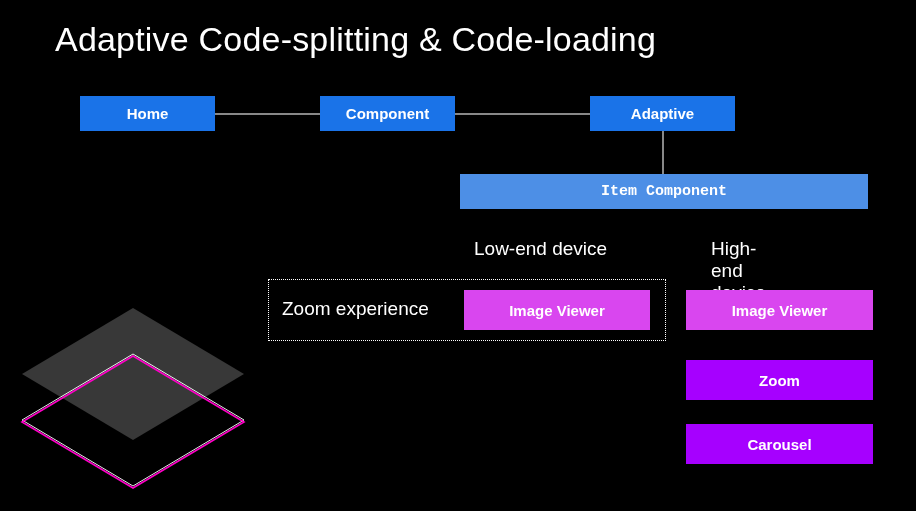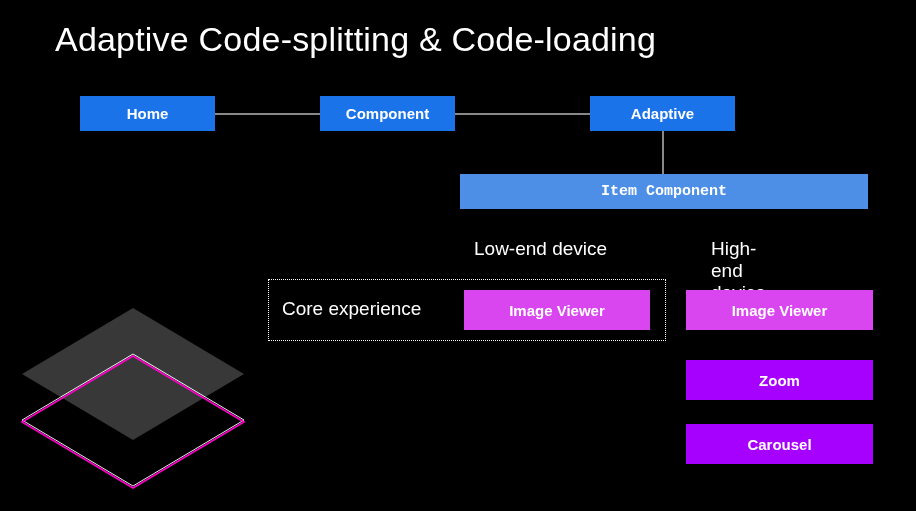--- a/index.html
+++ b/index.html
@@ -38,21 +38,21 @@
   </div>
 
   <div class="box lightblue" style="left:460px; top:174px; width:408px; height:35px; font-size:15px;font-family:Liberation Mono, monospace;">
     <span>Item Component</span>
   </div>
 
   <div class="label" style="left:474px; top:238px; font-size:19px;">Low-end device</div>
   <div class="label" style="left:711px; top:238px; font-size:19px;">High-end device</div>
 
   <div class="dotted" style="left:268px; top:279px; width:398px; height:62px;"></div>
-  <div class="label" style="left:282px; top:298px; font-size:19px;">Core experience</div>
+  <div class="label" style="left:282px; top:298px; font-size:19px;">Zoom experience</div>
 
   <div class="box pink" style="left:464px; top:290px; width:186px; height:40px; font-size:15px;">
     <span>Image Viewer</span>
   </div>
 
   <div class="box pink" style="left:686px; top:290px; width:187px; height:40px; font-size:15px;">
     <span>Image Viewer</span>
   </div>
   <div class="box purple" style="left:686px; top:360px; width:187px; height:40px; font-size:15px;">
     <span>Zoom</span>

